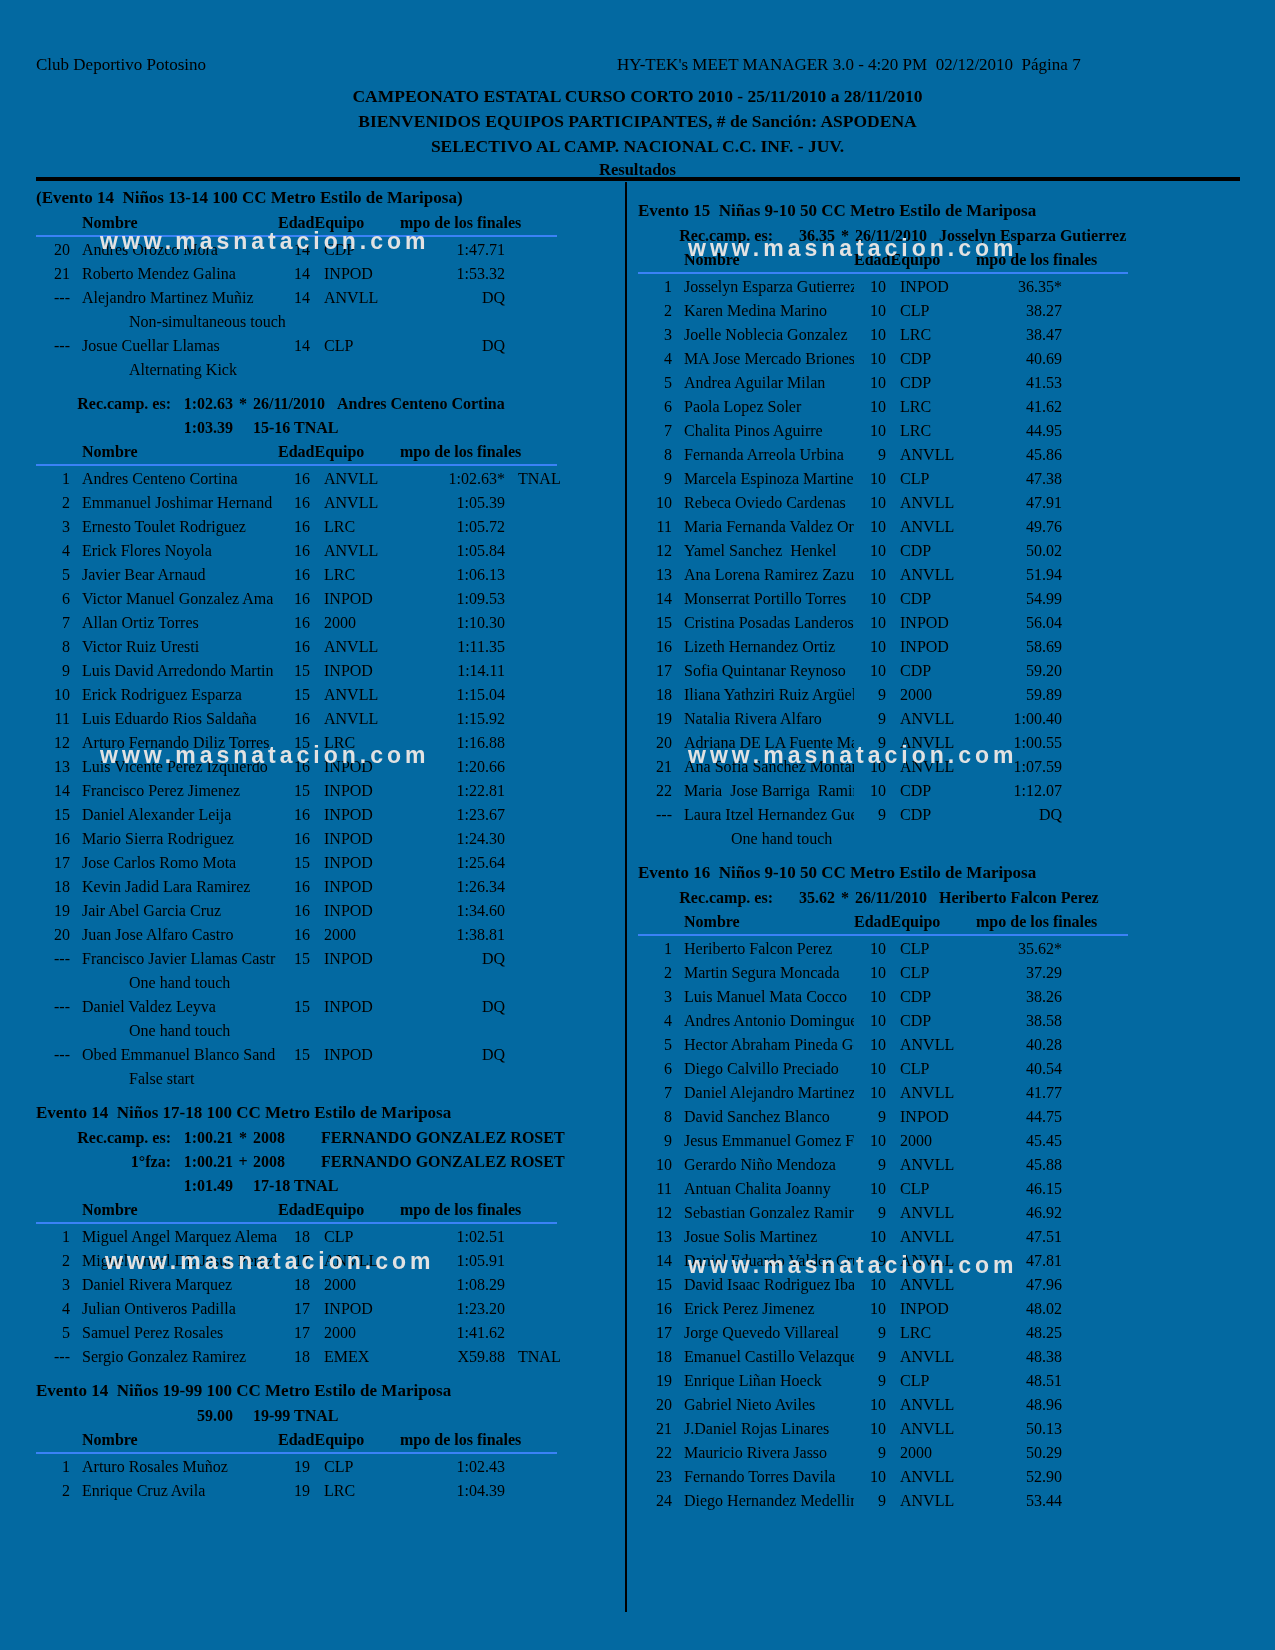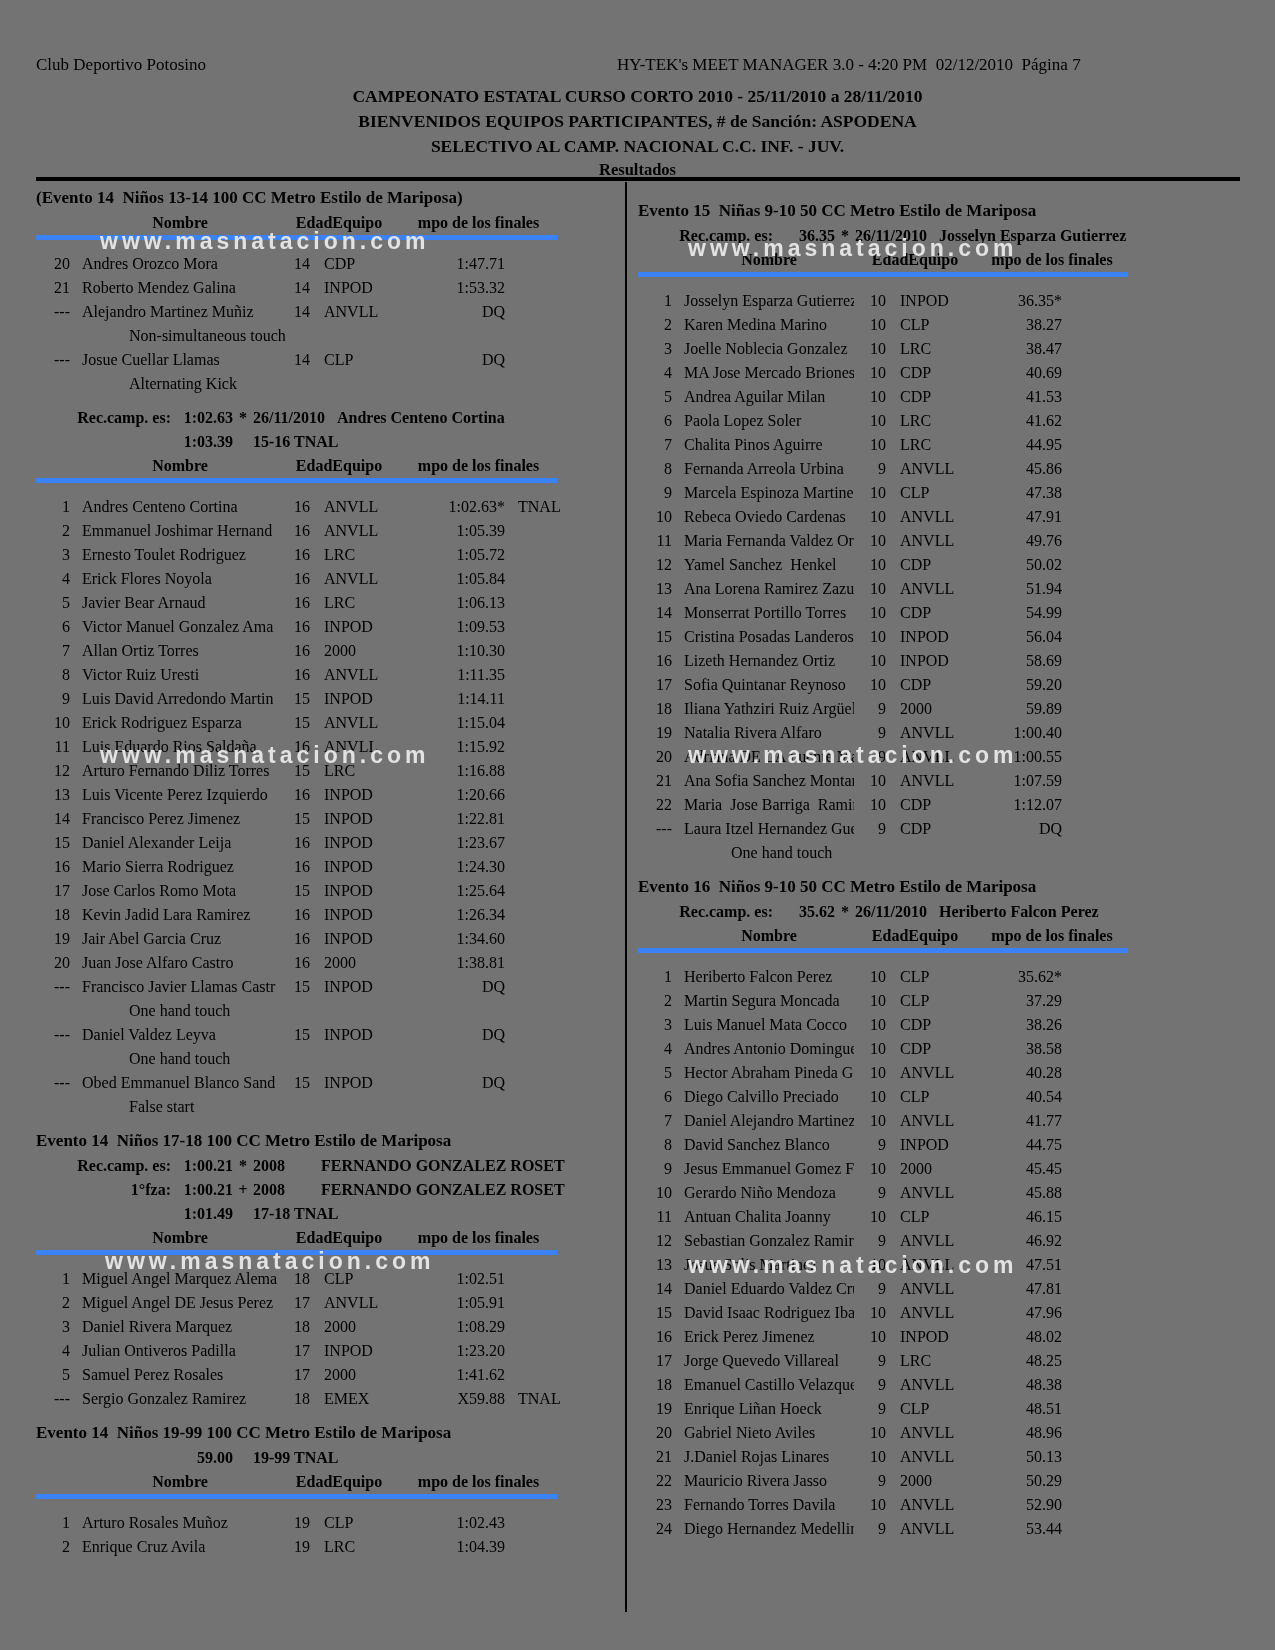--- a/index.html
+++ b/index.html
@@ -1,38 +1,38 @@
 <!DOCTYPE html>
 <html><head>
 <meta charset="utf-8">
 <style>
   html,body{margin:0;padding:0;background:#fff;}
-  .page{position:relative;width:1275px;height:1650px;background:#737373;color:#000;
+  .page{position:relative;width:1275px;height:1650px;background:#0369a1;color:#000;
         font-family:"Liberation Serif","DejaVu Serif",serif;overflow:hidden;}
   .club{position:absolute;left:36px;top:55px;font-size:17px;}
   .mgr{position:absolute;left:617px;top:55px;font-size:17px;white-space:pre;}
   .ctitles{position:absolute;left:0;top:84px;width:100%;text-align:center;
            font-weight:bold;font-size:17.5px;line-height:25px;}
   .results-line{font-size:16.5px;line-height:22px;}
   .toprule{position:absolute;left:36px;top:177px;width:1204px;height:4px;background:#000;}
   .divider{position:absolute;left:625px;top:182px;width:2px;height:1430px;background:#000;}
   .col{position:absolute;font-size:16px;line-height:24px;}
   .col-left{left:36px;top:184px;width:566px;}
   .col-right{left:638px;top:197px;width:602px;}
   .sec{margin-bottom:10px;}
   .sec-title{font-weight:bold;font-size:17px;white-space:pre;margin:2px 0 1px 0;}
   .rec{display:flex;font-weight:bold;}
   .r-label{width:135px;text-align:right;white-space:pre;}
   .r-time{width:62px;text-align:right;}
   .r-flag{width:20px;text-align:center;}
   .r-date{min-width:68px;padding-right:12px;white-space:pre;}
   .r-holder{white-space:pre;overflow:hidden;}
   *{box-sizing:border-box;}
-  .thead{display:flex;font-weight:bold;border-bottom:5px solid #3b82f6;
-         margin-right:45px;margin-bottom:12px;text-align:center;}
+  .thead{display:flex;font-weight:bold;border-bottom:2px solid #3b82f6;
+         margin-right:45px;margin-bottom:1px;}
   .col-right .thead{margin-right:112px;}
   .row{display:flex;}
   .c-place{width:46px;text-align:right;padding-right:12px;white-space:nowrap;}
   .c-name{width:196px;white-space:pre;overflow:hidden;}
   .col-right .c-name{width:170px;}
   .c-age{width:32px;text-align:right;}
   .c-team{width:90px;padding-left:14px;}
   .c-time{width:105px;text-align:right;white-space:nowrap;}
   .col-right .c-time{width:86px;}
   .c-qual{flex:1;padding-left:13px;white-space:nowrap;}

